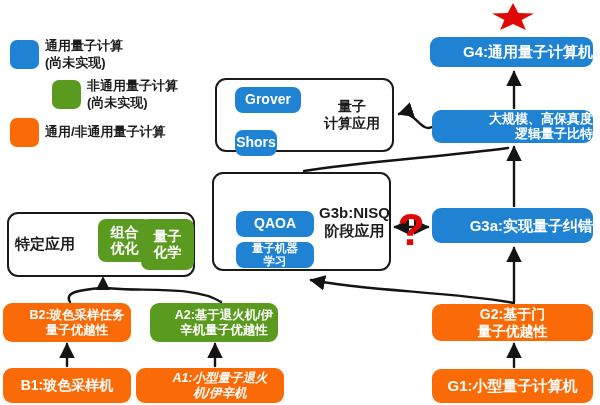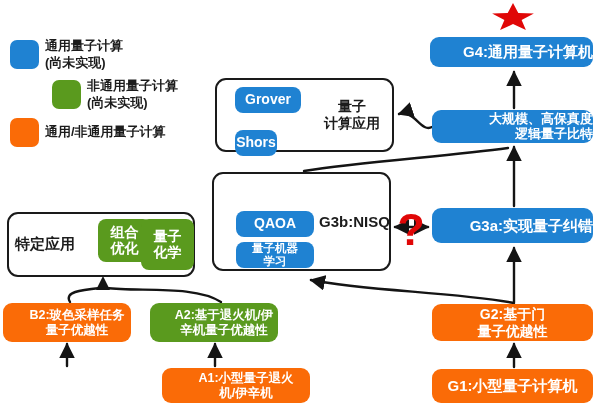--- a/index.html
+++ b/index.html
@@ -119,20 +119,21 @@
   <div class="grp" style="left:212px;top:172px;width:179px;height:99px;">
     <div class="chip blue fs14" style="left:22px;top:37px;width:78px;height:26px;">
       <div>QAOA</div>
     </div>
     <div class="chip blue fs11" style="left:22px;top:68px;width:78px;height:26px;">
       <div>量子机器</div>
       <div>学习</div>
     </div>
     <div class="grplabel fs15" style="left:104px;top:0;width:73px;height:95px;">
       <div>G3b:NISQ</div>
+      <div>阶段应用</div>
     </div>
   </div>
 
   <div class="grp" style="left:7px;top:212px;width:188px;height:65px;">
     <div class="grplabel fs15" style="left:4px;top:0;width:64px;height:60px;">
       <div>特定应用</div>
     </div>
     <div class="chip green fs14" style="left:69px;top:5px;width:53px;height:43px;margin-left:20px;">
       <div>组合</div>
       <div>优化</div>
@@ -146,21 +147,24 @@
   <div class="node orange fs12" style="left:3px;top:303px;width:128px;height:39px;">
     <div>B2:玻色采样任务</div>
     <div>量子优越性</div>
   </div>
 
   <div class="node green fs12" style="left:150px;top:303px;width:128px;height:39px;">
     <div>A2:基于退火机/伊</div>
     <div>辛机量子优越性</div>
   </div>
 
+  <div class="node orange fs14" style="left:3px;top:368px;width:128px;height:35px;">
+    <div>B1:玻色采样机</div>
+  </div>
 
-  <div class="node orange fs12" style="left:162px;top:368px;width:148px;height:35px;">
+  <div class="node orange fs12" style="left:136px;top:368px;width:148px;height:35px;font-style:italic;">
     <div>A1:小型量子退火</div>
     <div>机/伊辛机</div>
   </div>
 
   <div id="qmark">?</div>
 
 </div>
 
 </body></html>

